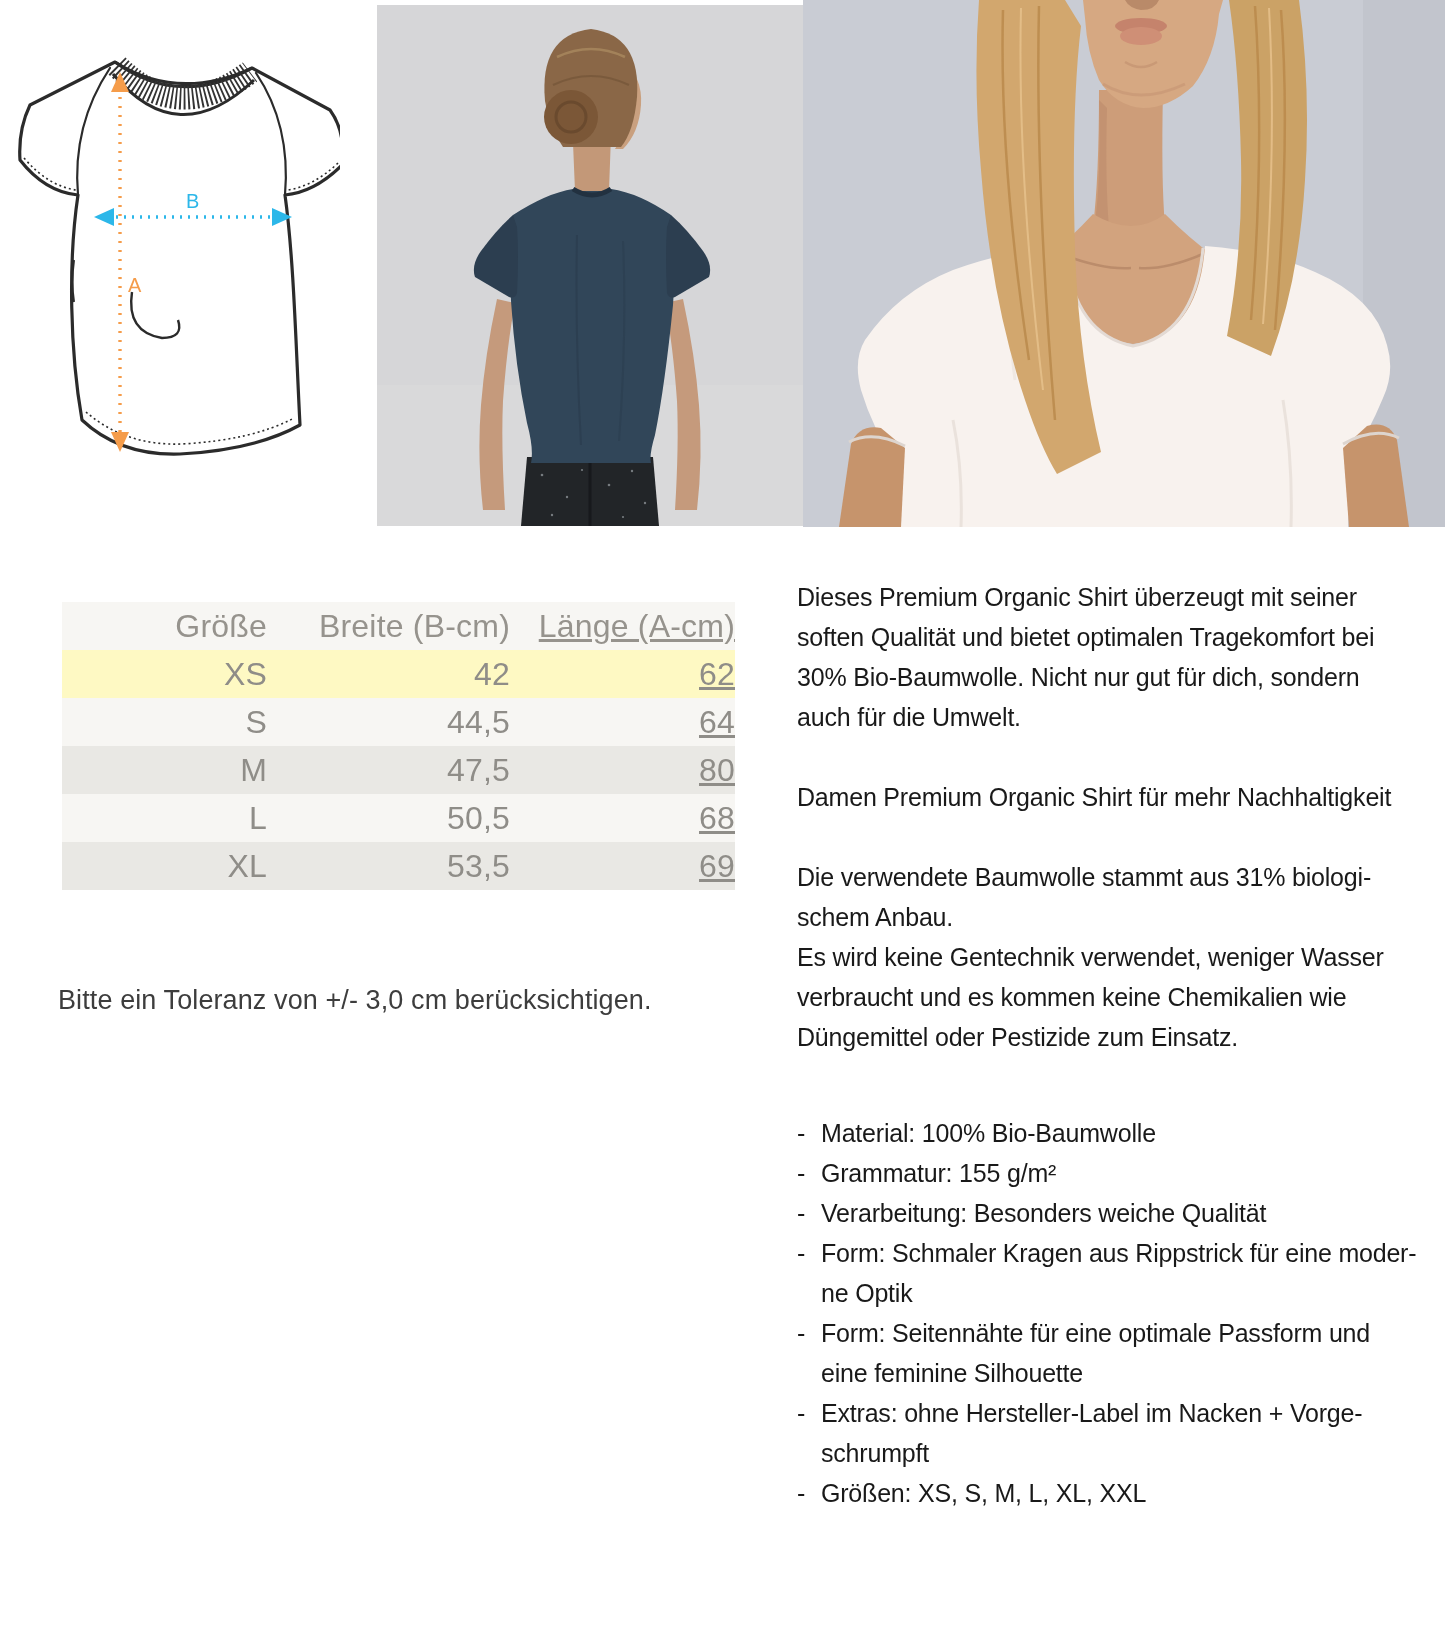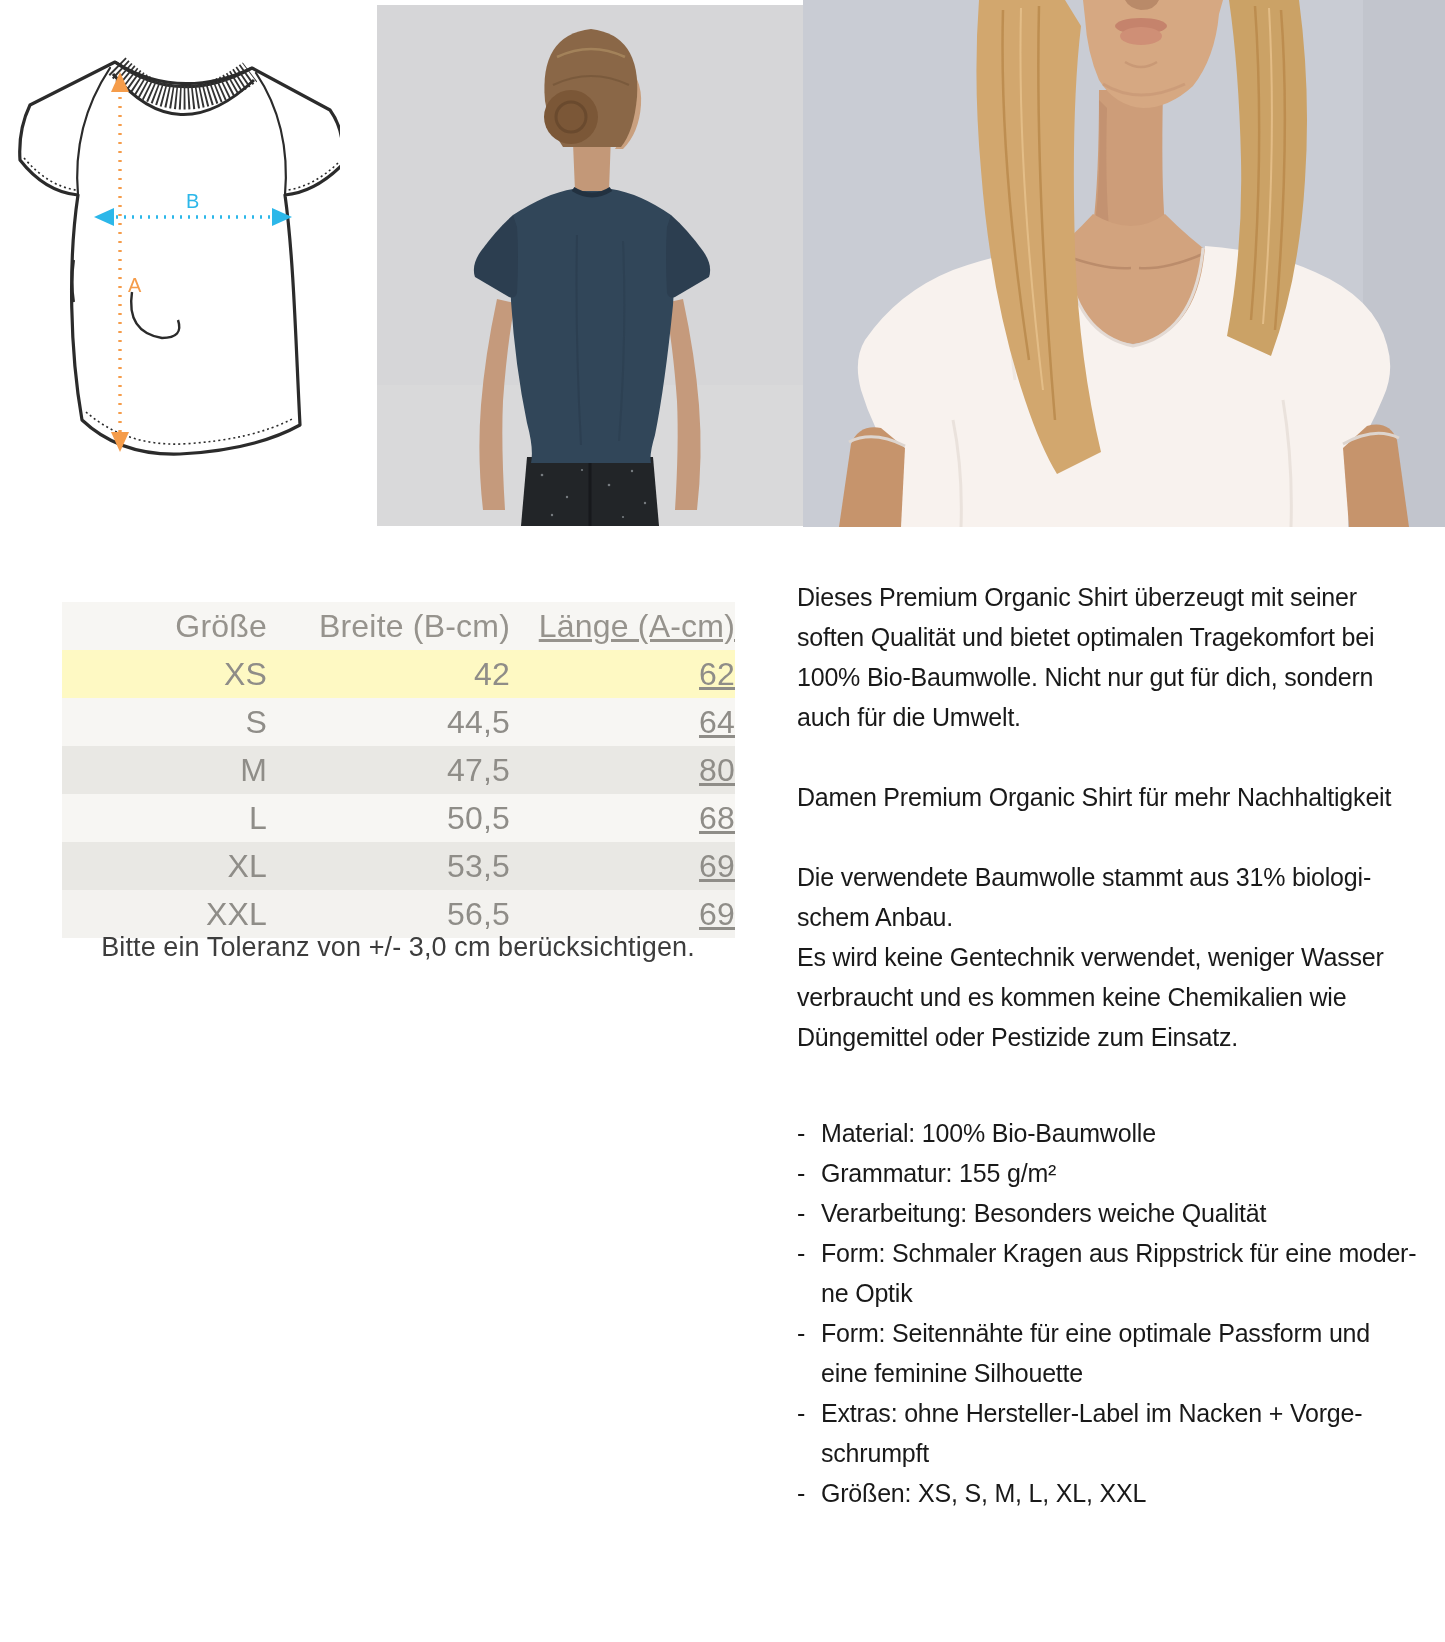--- a/index.html
+++ b/index.html
@@ -17,22 +17,22 @@
     padding:0;vertical-align:middle;letter-spacing:0.2px;
   }
   #size-table th{color:#96938d;}
   #size-table td{color:#8f8d88;}
   #size-table .c1{padding-left:26px;width:179px;}
   #size-table .c2{width:243px;}
   #size-table .c3{width:225px;text-decoration:underline;}
 
   
   #tolerance-note{
-    position:absolute;left:58px;top:932px;width:680px;
-    font-size:27px;color:#3d3d3d;letter-spacing:0.1px;text-align:center;
+    position:absolute;left:58px;top:985px;width:680px;
+    font-size:27px;color:#3d3d3d;letter-spacing:0.1px;
   }
 
   
   #description-col{
     position:absolute;left:797px;top:577px;width:645px;
     font-size:25px;line-height:40px;color:#191919;letter-spacing:-0.2px;
   }
   #description-col p{margin:0 0 40px 0;white-space:pre-line;}
   #desc-bullets{list-style:none;margin:56px 0 0 0;padding:0;}
   #desc-bullets li{display:flex;align-items:flex-start;}
@@ -219,36 +219,31 @@
           <tr style="background: rgb(247, 246, 243);">
             <td class="c1">L</td>
             <td class="c2">50,5</td>
             <td class="c3">68</td>
           </tr>
           <tr style="background: rgb(233, 232, 228);">
             <td class="c1">XL</td>
             <td class="c2">53,5</td>
             <td class="c3">69</td>
           </tr>
-          <tr style="background: rgb(243, 242, 239);">
-            <td class="c1">XXL</td>
-            <td class="c2">56,5</td>
-            <td class="c3">69</td>
-          </tr>
         </tbody>
     </table>
   </div>
 
   <div id="tolerance-note">Bitte ein Toleranz von +/- 3,0 cm berücksichtigen.</div>
 
   <div id="description-col">
     <div id="desc-paragraphs">
         <p>Dieses Premium Organic Shirt überzeugt mit seiner
 soften Qualität und bietet optimalen Tragekomfort bei
-100% Bio-Baumwolle. Nicht nur gut für dich, sondern
+30% Bio-Baumwolle. Nicht nur gut für dich, sondern
 auch für die Umwelt.</p>
         <p>Damen Premium Organic Shirt für mehr Nachhaltigkeit</p>
         <p>Die verwendete Baumwolle stammt aus 31% biologi-
 schem Anbau.
 Es wird keine Gentechnik verwendet, weniger Wasser
 verbraucht und es kommen keine Chemikalien wie
 Düngemittel oder Pestizide zum Einsatz.</p>
       </div>
     <ul id="desc-bullets">
         <li>

